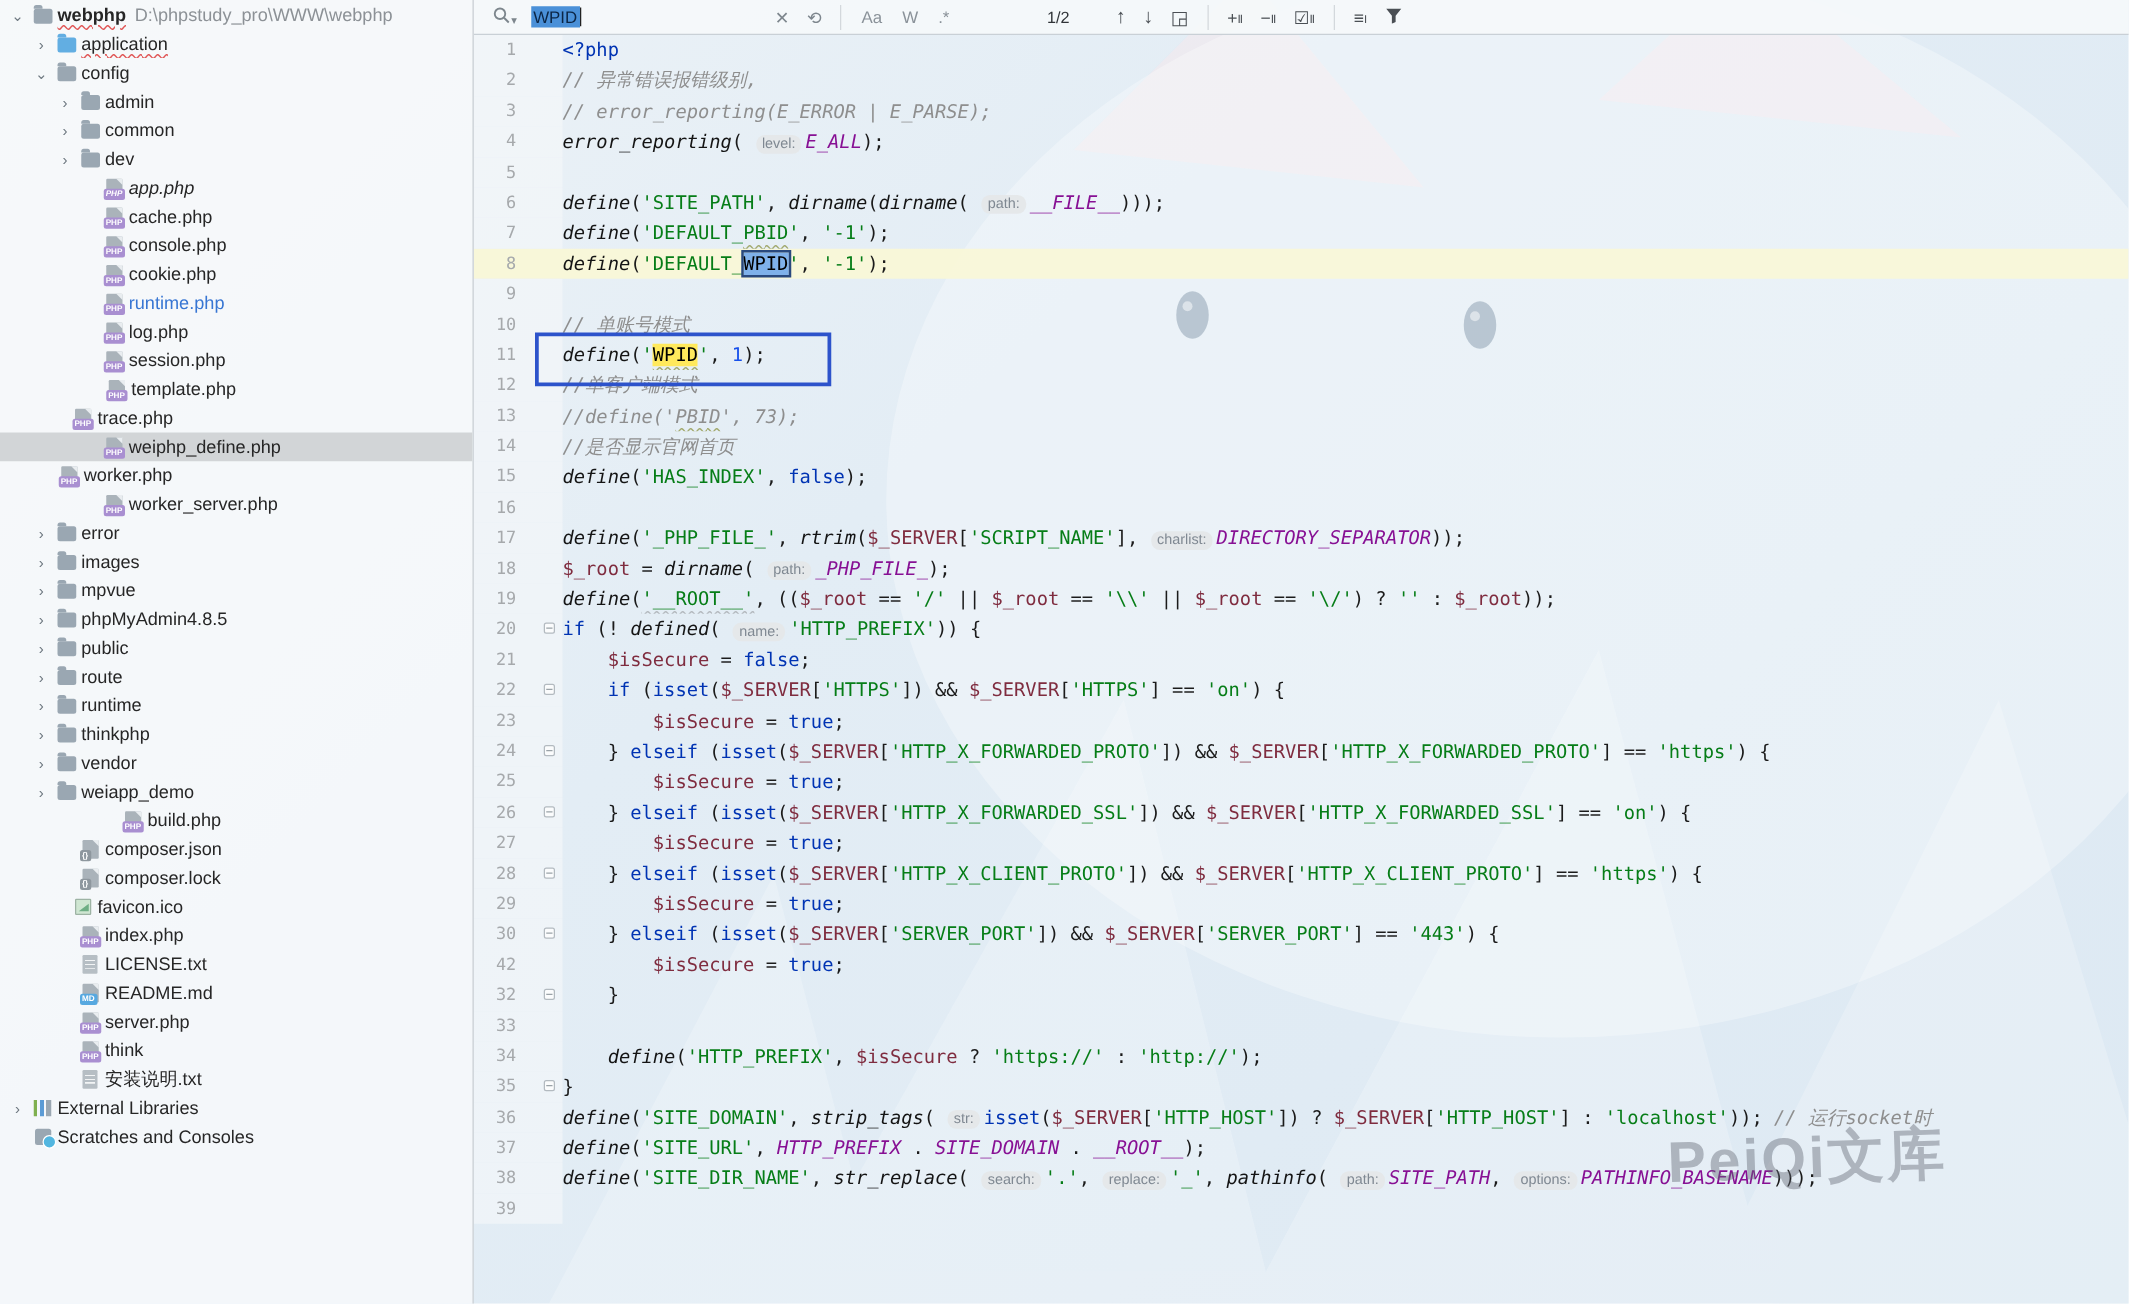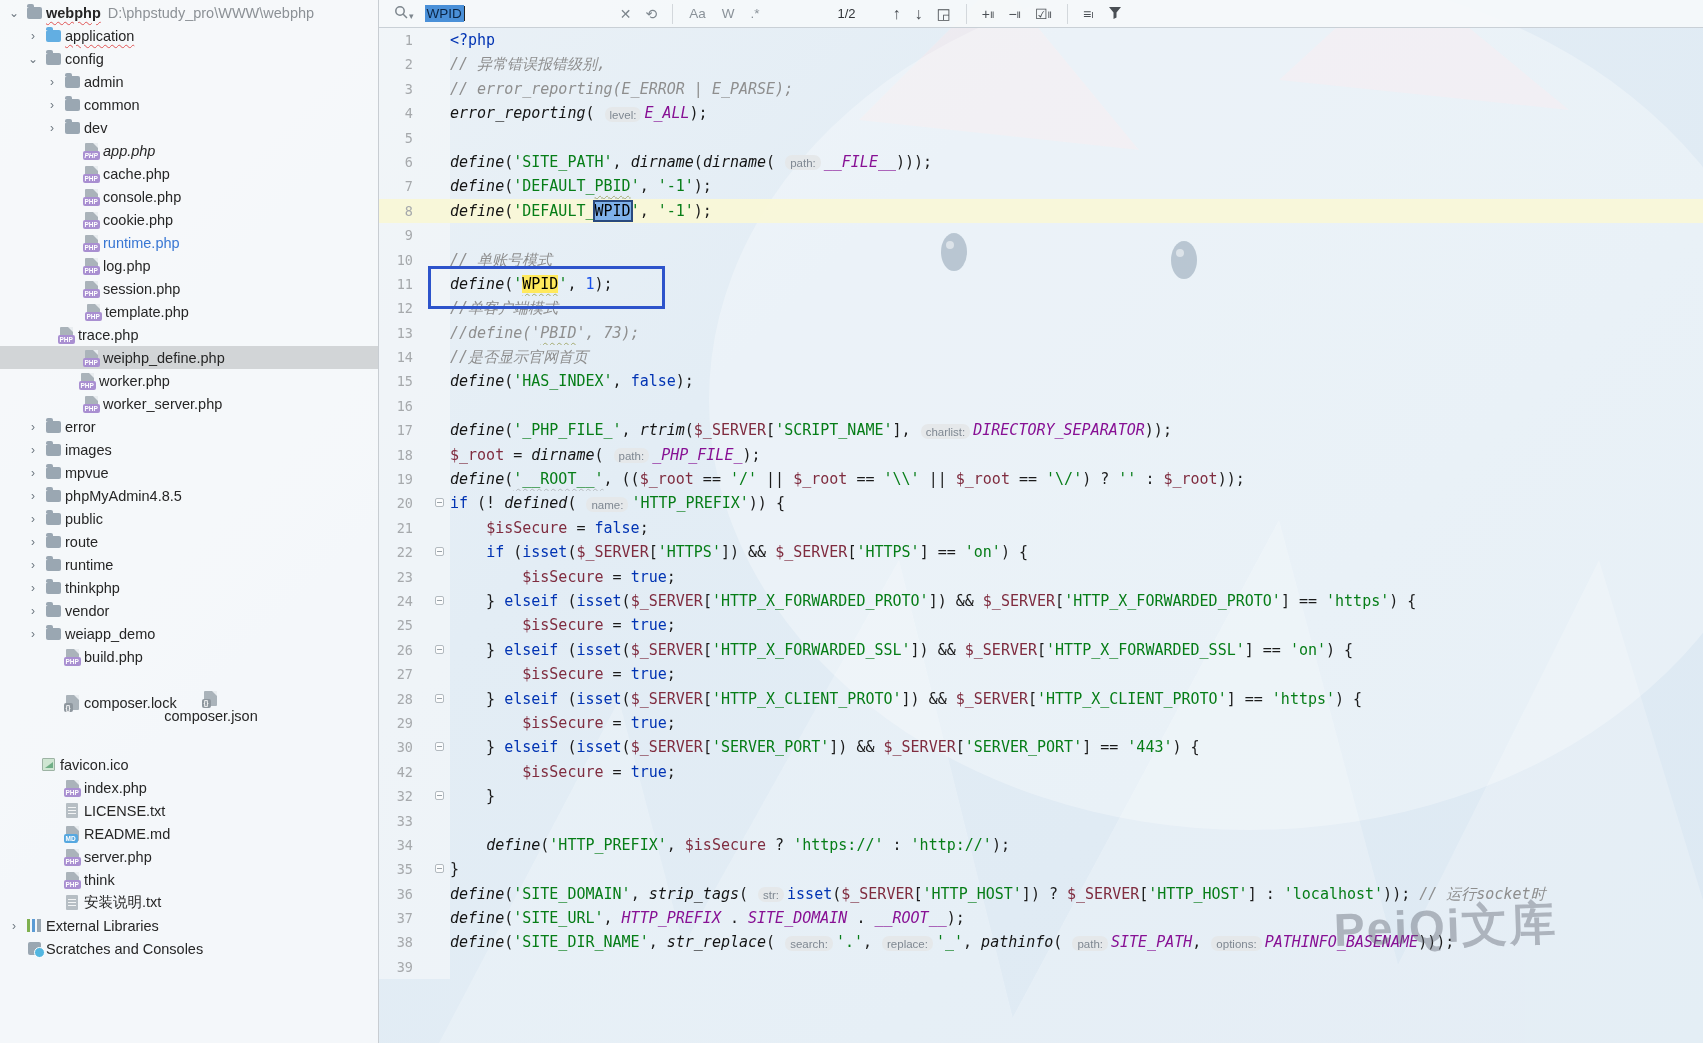--- a/index.html
+++ b/index.html
@@ -251,21 +251,21 @@
         </div>
         <div class="tree-row selected" style="padding-left: 61px;">
           <span class="chev"></span>
           <span class="ticon">
             <span class="i-file">
               <span class="badge php">PHP</span>
             </span>
           </span>
           <span class="tlabel">weiphp_define.php</span>
         </div>
-        <div class="tree-row" style="padding-left: 57px;">
+        <div class="tree-row" style="padding-left: 25px;">
           <span class="chev"></span>
           <span class="ticon">
             <span class="i-file">
               <span class="badge php">PHP</span>
             </span>
           </span>
           <span class="tlabel">worker.php</span>
         </div>
         <div class="tree-row" style="padding-left: 61px;">
           <span class="chev"></span>
@@ -339,48 +339,48 @@
           </span>
           <span class="tlabel">vendor</span>
         </div>
         <div class="tree-row" style="padding-left: 23px;">
           <span class="chev">›</span>
           <span class="ticon">
             <span class="i-folder"></span>
           </span>
           <span class="tlabel">weiapp_demo</span>
         </div>
-        <div class="tree-row" style="padding-left: 42px;">
+        <div class="tree-row" style="padding-left: 62px; margin-left: 14px;">
           <span class="chev"></span>
           <span class="ticon">
             <span class="i-file">
               <span class="badge php">PHP</span>
             </span>
           </span>
           <span class="tlabel">build.php</span>
         </div>
-        <div class="tree-row" style="padding-left: 42px; flex-direction: column;">
+        <div class="tree-row" style="padding-left: 42px;">
           <span class="chev"></span>
           <span class="ticon">
             <span class="i-file">
               <span class="badge json">{}</span>
             </span>
           </span>
           <span class="tlabel">composer.json</span>
         </div>
         <div class="tree-row" style="padding-left: 42px;">
           <span class="chev"></span>
           <span class="ticon">
             <span class="i-file">
               <span class="badge json">{}</span>
             </span>
           </span>
           <span class="tlabel">composer.lock</span>
         </div>
-        <div class="tree-row" style="padding-left: 18px; margin-top: 39px;">
+        <div class="tree-row" style="padding-left: 36px;">
           <span class="chev"></span>
           <span class="ticon">
             <span class="i-img"></span>
           </span>
           <span class="tlabel">favicon.ico</span>
         </div>
         <div class="tree-row" style="padding-left: 42px;">
           <span class="chev"></span>
           <span class="ticon">
             <span class="i-file">

